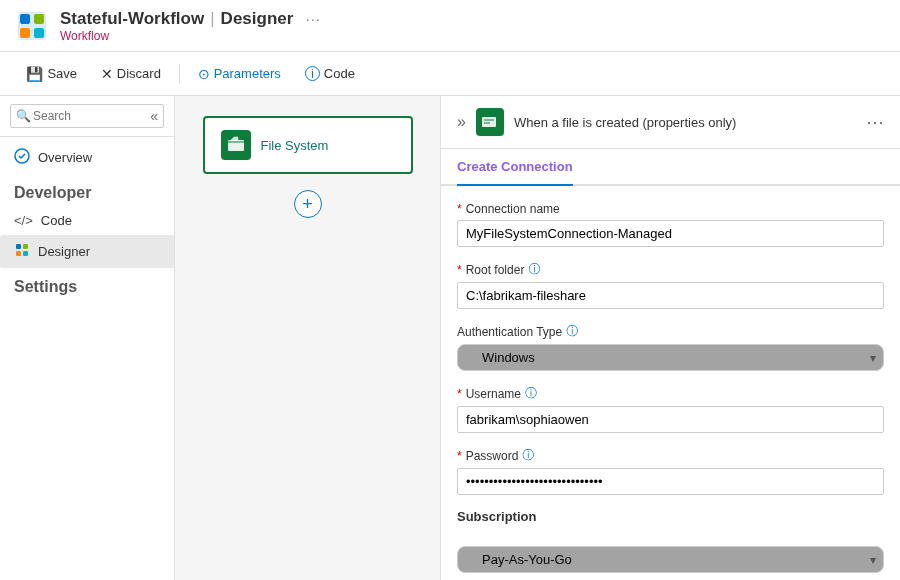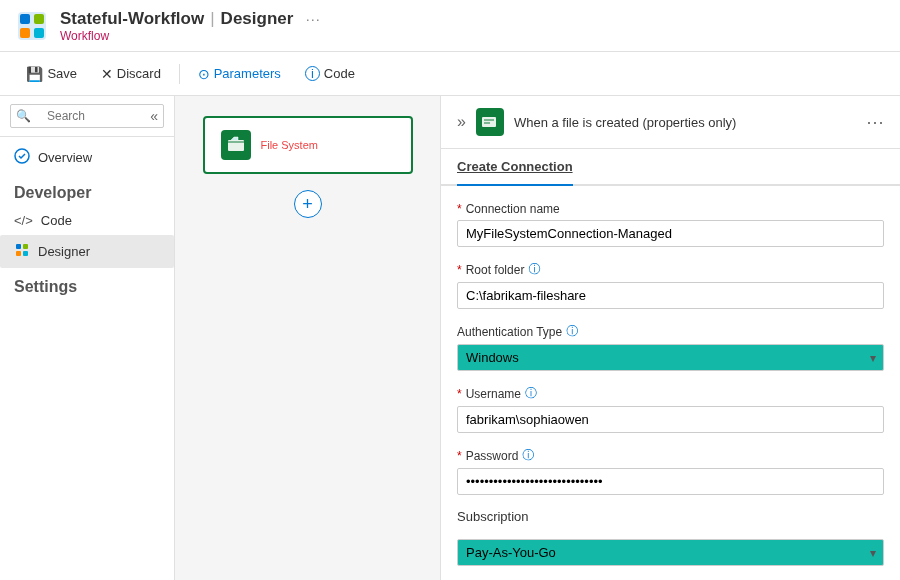--- a/index.html
+++ b/index.html
@@ -70,21 +70,21 @@
     }
     .canvas-node {
       border: 2px solid #0e7c3a; background: #fff; border-radius: 4px;
       display: flex; align-items: center; gap: 10px; padding: 12px 16px;
       width: 210px; cursor: pointer;
     }
     .canvas-node-icon {
       width: 30px; height: 30px; background: #0e7c3a; border-radius: 4px;
       display: flex; align-items: center; justify-content: center; color: #fff; font-size: 16px;
     }
-    .canvas-node-label { font-size: 11px; font-weight: 500; color: #ef4444; }
+    .canvas-node-label { font-size: 13px; font-weight: 500; color: #0f766e; }
     .add-button {
       margin-top: 16px; width: 28px; height: 28px; border-radius: 50%;
       border: 1px solid #0078d4; background: #fff; cursor: pointer;
       display: flex; align-items: center; justify-content: center;
       color: #0078d4; font-size: 18px; font-weight: 300;
     }
 
     
     .right-panel {
       width: 460px; flex-shrink: 0; border-left: 1px solid #e0e0e0;
@@ -102,45 +102,45 @@
       display: flex; align-items: center; justify-content: center; color: #fff; font-size: 14px;
     }
     .panel-header-title { font-size: 13px; font-weight: 500; flex: 1; }
     .panel-header-more { background: none; border: none; cursor: pointer; color: #666; font-size: 18px; }
 
     .panel-tabs { display: flex; border-bottom: 2px solid #e0e0e0; padding: 0 16px; }
     .panel-tab {
       padding: 10px 0; margin-right: 20px; font-size: 13px; cursor: pointer; color: #666;
       border-bottom: 2px solid transparent; margin-bottom: -2px;
     }
-    .panel-tab.active { color: #404040; border-bottom-color: #0078d4; font-weight: 600; text-decoration: underline; }
+    .panel-tab.active { color: #8b5cf6; border-bottom-color: #0078d4; font-weight: 600; }
 
     .panel-content { padding: 16px; flex: 1; }
     .form-row { margin-bottom: 14px; }
     .form-label {
       display: flex; align-items: center; gap: 4px; font-size: 12px; color: #333;
       margin-bottom: 4px;
     }
     .form-label .required { color: #c00; }
     .form-label .info-icon { color: #0078d4; font-size: 12px; cursor: pointer; }
     .form-input {
       width: 100%; border: 1px solid #ccc; border-radius: 2px; padding: 5px 8px;
       font-size: 13px; outline: none; color: #000000;
     }
     .form-select-wrapper { position: relative; }
     .form-select {
-      width: 100%; border: 1px solid #ccc; border-radius: 2px; padding: 5px 28px 5px 8px;
-      font-size: 13px; outline: none; appearance: none; background: #14b8a6; cursor: pointer;
+      width: 100%; border: 1px solid #ccc; border-radius: 8px; padding: 5px 28px 5px 24px;
+      font-size: 13px; outline: none; appearance: none; background: #a3a3a3; cursor: pointer;
     }
     .form-select-arrow {
       position: absolute; right: 8px; top: 50%; transform: translateY(-50%);
       pointer-events: none; color: #555; font-size: 12px;
     }
 
-    .section-label-bold { font-size: 13px; font-weight: 400; margin-bottom: 15px; }
+    .section-label-bold { font-size: 13px; font-weight: 700; margin-bottom: 22px; }
   </style>
 </head>
 <body>
 
 <div class="app-header">
 
   <div class="app-logo">
     <svg width="32" height="32" viewBox="0 0 32 32">
 
       <rect x="2" y="2" width="28" height="28" rx="4" fill="#0078d4" opacity="0.15"></rect>
@@ -180,21 +180,21 @@
     <span>Code</span>
   </button>
 </div>
 
 <div class="main-layout">
 
   <div class="sidebar">
     <div class="sidebar-search">
       <div class="sidebar-search-wrapper">
         <span class="sidebar-search-icon">🔍</span>
-        <input type="text" class="" style="width: 100%; border: 1px solid rgb(204, 204, 204); border-radius: 2px; padding: 4px 24px 4px 36px; font-size: 12px; outline: none;" placeholder="Search">
+        <input type="text" class="" style="width: 100%; border: 1px solid rgb(204, 204, 204); border-radius: 2px; padding: 4px 24px 4px 22px; font-size: 12px; outline: none;" placeholder="Search">
         <button class="sidebar-collapse-btn">«</button>
       </div>
     </div>
     <div class="sidebar-nav">
       <div class="sidebar-nav-item">
         <span>
           <svg width="16" height="16" viewBox="0 0 16 16">
             <circle cx="8" cy="8" r="7" fill="none" stroke="#0078d4" stroke-width="1.5"></circle>
             <path d="M5 8l2 2 4-4" stroke="#0078d4" stroke-width="1.5" fill="none"></path>
           </svg>

